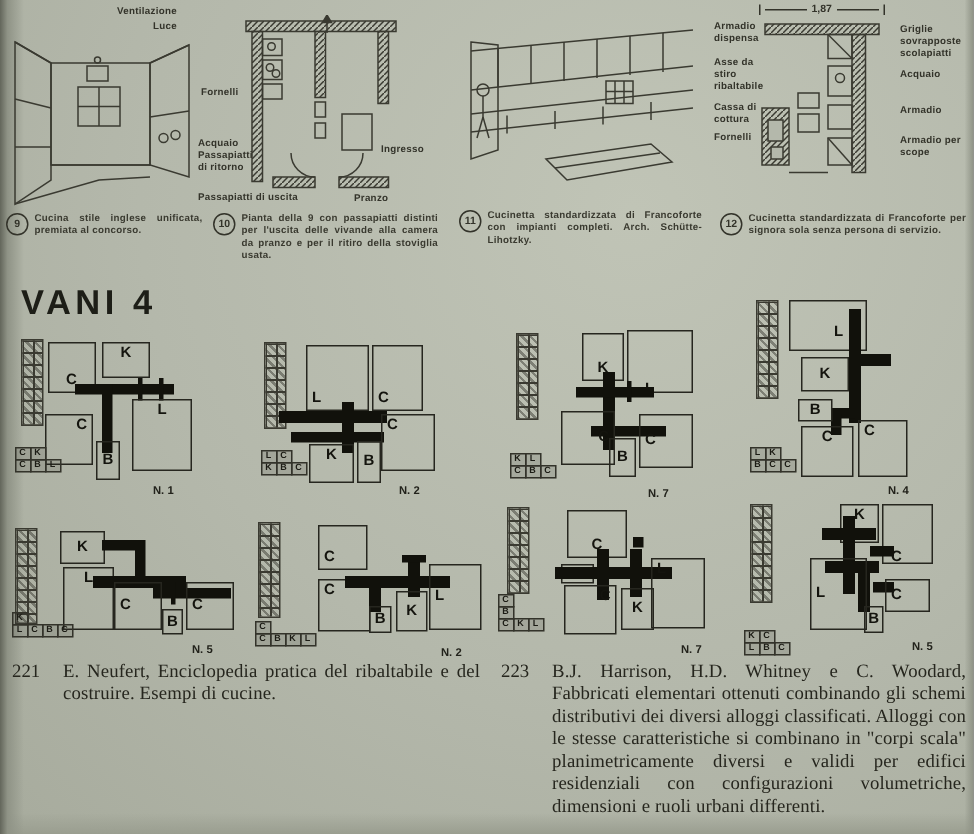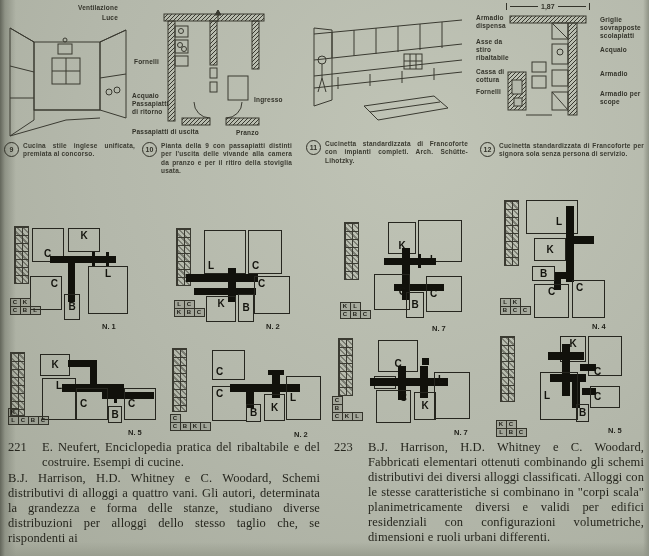--- a/index.html
+++ b/index.html
@@ -45,21 +45,21 @@
      repeating-linear-gradient(90deg,#3a3a31 0 1px,transparent 1px 7px),
      repeating-linear-gradient(45deg,rgba(50,50,42,.45) 0 1.5px,transparent 1.5px 4px);}
   .lgd{position:absolute;}
   .lgrow{display:flex;}
   .lgc{width:11px;height:9px;border:1px solid #33332a;box-sizing:border-box;margin:-.5px;
     display:flex;align-items:center;justify-content:center;
     font-size:6px;font-weight:bold;color:#1c1c15;background:rgba(58,58,49,.14);}
   
   .bib{position:absolute;left:0;top:440px;width:649px;display:flex;
     font-family:"Liberation Serif",serif;color:#26261e;}
-  .bibcol{display:flex;flex-direction:column;gap:1px;}
+  .bibcol{display:flex;flex-direction:column;gap:12px;}
   .bibcol.left{margin-left:8px;width:312px;}
   .bibcol.right{margin-left:14px;width:310px;}
   .entry{display:flex;}
   .bnum{flex:none;width:34px;font-size:12.5px;line-height:15px;}
   .btext{flex:1;font-size:12.5px;line-height:15px;text-align:justify;letter-spacing:.1px;}
 </style>
 </head>
 <body>
 
 <div class="page">
@@ -200,20 +200,21 @@
     <span class="flabel" style="left:124px;top:16px;width:48px">Griglie sovrapposte scolapiatti</span>
     <span class="flabel" style="left:124px;top:46px;width:48px">Acquaio</span>
     <span class="flabel" style="left:124px;top:70px;width:48px">Armadio</span>
     <span class="flabel" style="left:124px;top:90px;width:48px">Armadio per scope</span>
     <div class="caption" style="left:4px;top:142px;width:164px">
       <span class="circ">12</span>
       <span class="ctext">Cucinetta standardizzata di Francoforte per signora sola senza persona di servizio.</span>
     </div>
   </div>
 
+  <div class="vani-heading">VANI 4</div>
 
   <div class="vd" style="left:6px;top:212px">
     <div class="ladder" style="left:8px;top:14px"></div>
     <div class="room" style="left:26px;top:16px;width:32px;height:34px"></div>
     <div class="room al-tc" style="left:62px;top:16px;width:32px;height:24px">
         <span>K</span>
       </div>
     <span class="rlabel" style="left:38px;top:36px">C</span>
     <div class="bar" style="left:44px;top:44px;width:66px;height:7px"></div>
     <div class="bar" style="left:62px;top:44px;width:7px;height:46px"></div>
@@ -488,21 +489,20 @@
     <span class="nlab" style="left:116px;top:94px">N. 5</span>
   </div>
 
   <div class="bib">
     <div class="bibcol left">
       <div class="entry">
         <span class="bnum">221</span>
         <span class="btext">E. Neufert, Enciclopedia pratica del ribaltabile e del costruire. Esempi di cucine.</span>
       </div>
       <div class="entry">
-        <span class="btext">B.J. Harrison, H.D. Whitney e C. Woodard, Schemi distributivi di alloggi a quattro vani. Gli autori, determinata la grandezza e forma delle stanze, studiano diverse distribuzioni per alloggi dello stesso taglio che, se rispondenti ai</span>
       </div>
     </div>
     <div class="bibcol right">
       <div class="entry">
         <span class="bnum">223</span>
         <span class="btext">B.J. Harrison, H.D. Whitney e C. Woodard, Fabbricati elementari ottenuti combinando gli schemi distributivi dei diversi alloggi classificati. Alloggi con le stesse caratteristiche si combinano in "corpi scala" planimetricamente diversi e validi per edifici residenziali con configurazioni volumetriche, dimensioni e ruoli urbani differenti.</span>
       </div>
     </div>
   </div>
 

